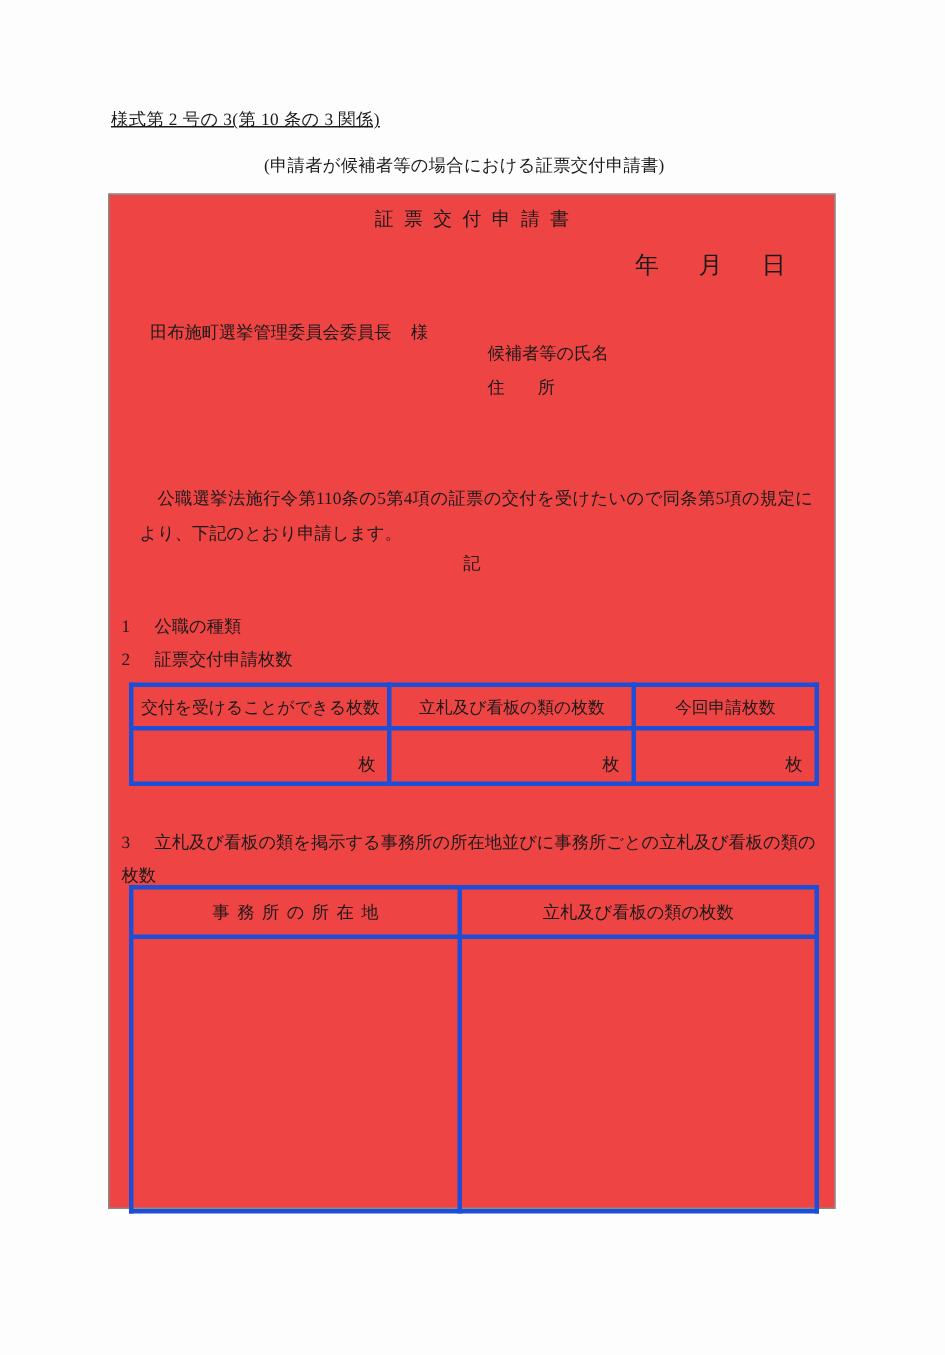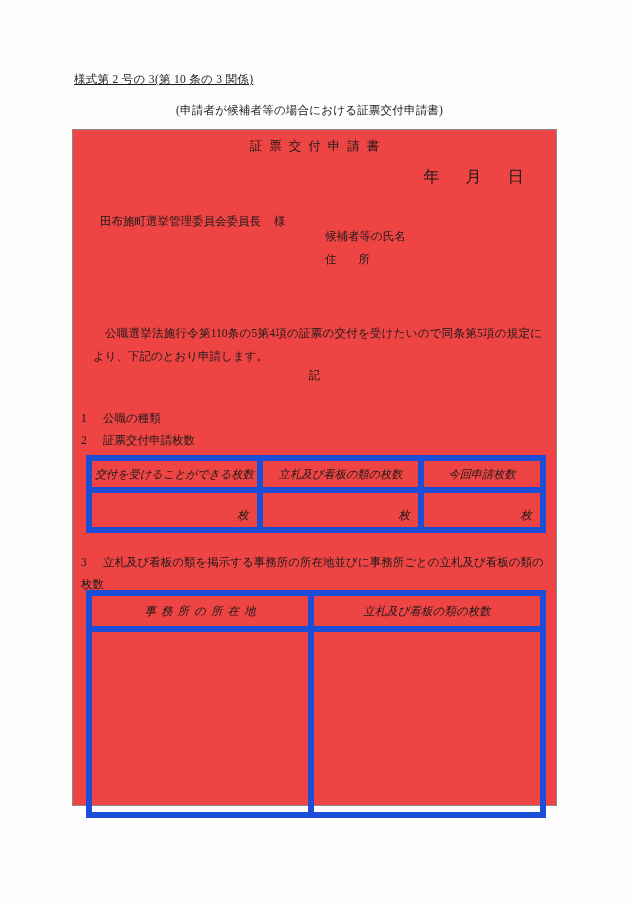--- a/index.html
+++ b/index.html
@@ -147,24 +147,23 @@
     display: inline;
   }
 
   
   table {
     border-collapse: collapse;
     position: absolute;
     font-size: 11.5px;
   }
   table td, table th {
-    border: 6px solid #1d4ed8;
+    border: 3px solid #1d4ed8;
     font-weight: normal;
     padding: 0;
-    font-style: italic;
   }
 
   .table-sheets {
     left: 13px;
     top: 325px;
     width: 460px;
   }
   .table-sheets th {
     height: 26px;
     text-align: center;

